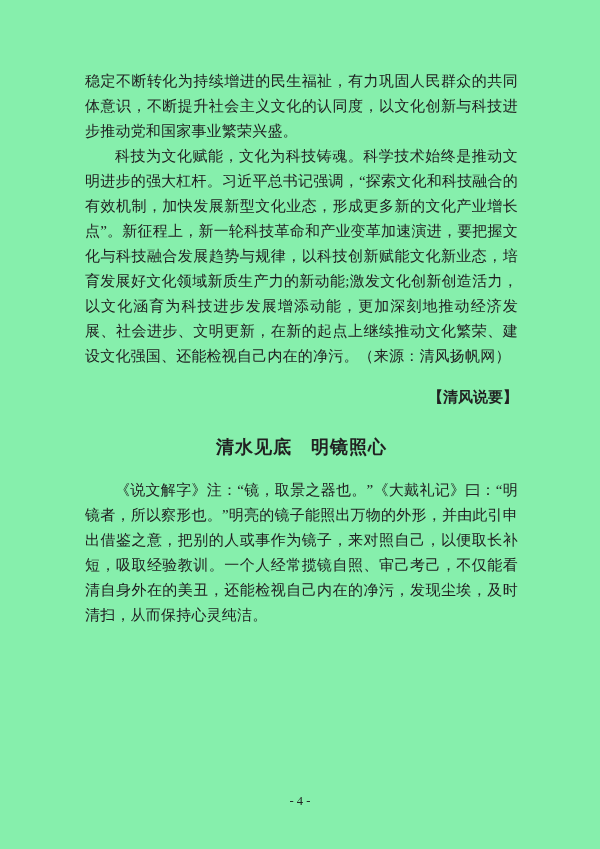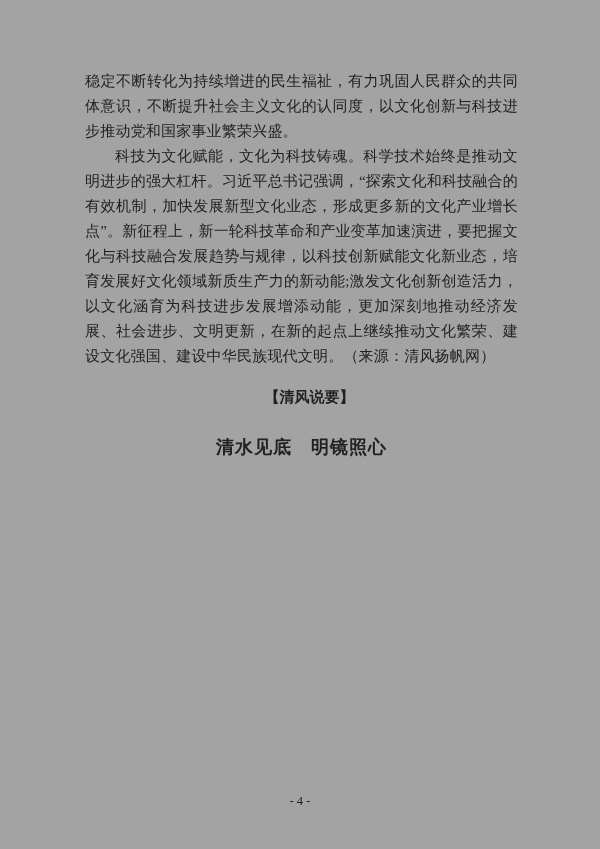--- a/index.html
+++ b/index.html
@@ -4,21 +4,21 @@
 <style>
   html, body {
     margin: 0;
     padding: 0;
     background: #ffffff;
   }
   .page {
     position: relative;
     width: 600px;
     height: 849px;
-    background: #a3a3a3;
+    background: #86efac;
     overflow: hidden;
     font-family: "Liberation Serif", "DejaVu Serif", serif;
     color: #212121;
   }
   .content {
     position: absolute;
     left: 85px;
     top: 69px;
     width: 433px;
   }
@@ -31,21 +31,21 @@
     word-break: break-all;
   }
   .indent {
     text-indent: 2em;
   }
   .section-heading {
     margin: 16px 0 0 16px;
     font-size: 15px;
     line-height: 25px;
     font-weight: bold;
-    text-align: center;
+    text-align: right;
   }
   .article-title {
     margin: 24px 0 18px 0;
     font-size: 18px;
     line-height: 26px;
     font-weight: bold;
     text-align: center;
     letter-spacing: 1px;
   }
   .page-footer {
@@ -58,18 +58,19 @@
     line-height: 15px;
     color: #212121;
   }
 </style>
 </head>
 <body>
 
 <div class="page">
   <div class="content">
     <p class="para">稳定不断转化为持续增进的民生福祉，有力巩固人民群众的共同体意识，不断提升社会主义文化的认同度，以文化创新与科技进步推动党和国家事业繁荣兴盛。</p>
-    <p class="para indent">科技为文化赋能，文化为科技铸魂。科学技术始终是推动文明进步的强大杠杆。习近平总书记强调，“探索文化和科技融合的有效机制，加快发展新型文化业态，形成更多新的文化产业增长点”。新征程上，新一轮科技革命和产业变革加速演进，要把握文化与科技融合发展趋势与规律，以科技创新赋能文化新业态，培育发展好文化领域新质生产力的新动能;激发文化创新创造活力，以文化涵育为科技进步发展增添动能，更加深刻地推动经济发展、社会进步、文明更新，在新的起点上继续推动文化繁荣、建设文化强国、建设中华民族现代文明。（来源：清风扬帆网）</p>
+    <p class="para indent">科技为文化赋能，文化为科技铸魂。科学技术始终是推动文明进步的强大杠杆。习近平总书记强调，“探索文化和科技融合的有效机制，加快发展新型文化业态，形成更多新的文化产业增长点”。新征程上，新一轮科技革命和产业变革加速演进，要把握文化与科技融合发展趋势与规律，以科技创新赋能文化新业态，培育发展好文化领域新质生产力的新动能;激发文化创新创造活力，以文化涵育为科技进步发展增添动能，更加深刻地推动经济发展、社会进步、文明更新，在新的起点上继续推动文化繁荣、建设文化强国、还能检视自己内在的净污。（来源：清风扬帆网）</p>
     <p class="section-heading">【清风说要】</p>
     <h1 class="article-title">清水见底　明镜照心</h1>
+    <p class="para indent">《说文解字》注：“镜，取景之器也。”《大戴礼记》曰：“明镜者，所以察形也。”明亮的镜子能照出万物的外形，并由此引申出借鉴之意，把别的人或事作为镜子，来对照自己，以便取长补短，吸取经验教训。一个人经常揽镜自照、审己考己，不仅能看清自身外在的美丑，还能检视自己内在的净污，发现尘埃，及时清扫，从而保持心灵纯洁。</p>
   </div>
   <div class="page-footer">- 4 -</div>
 </div>
 
 </body></html>

